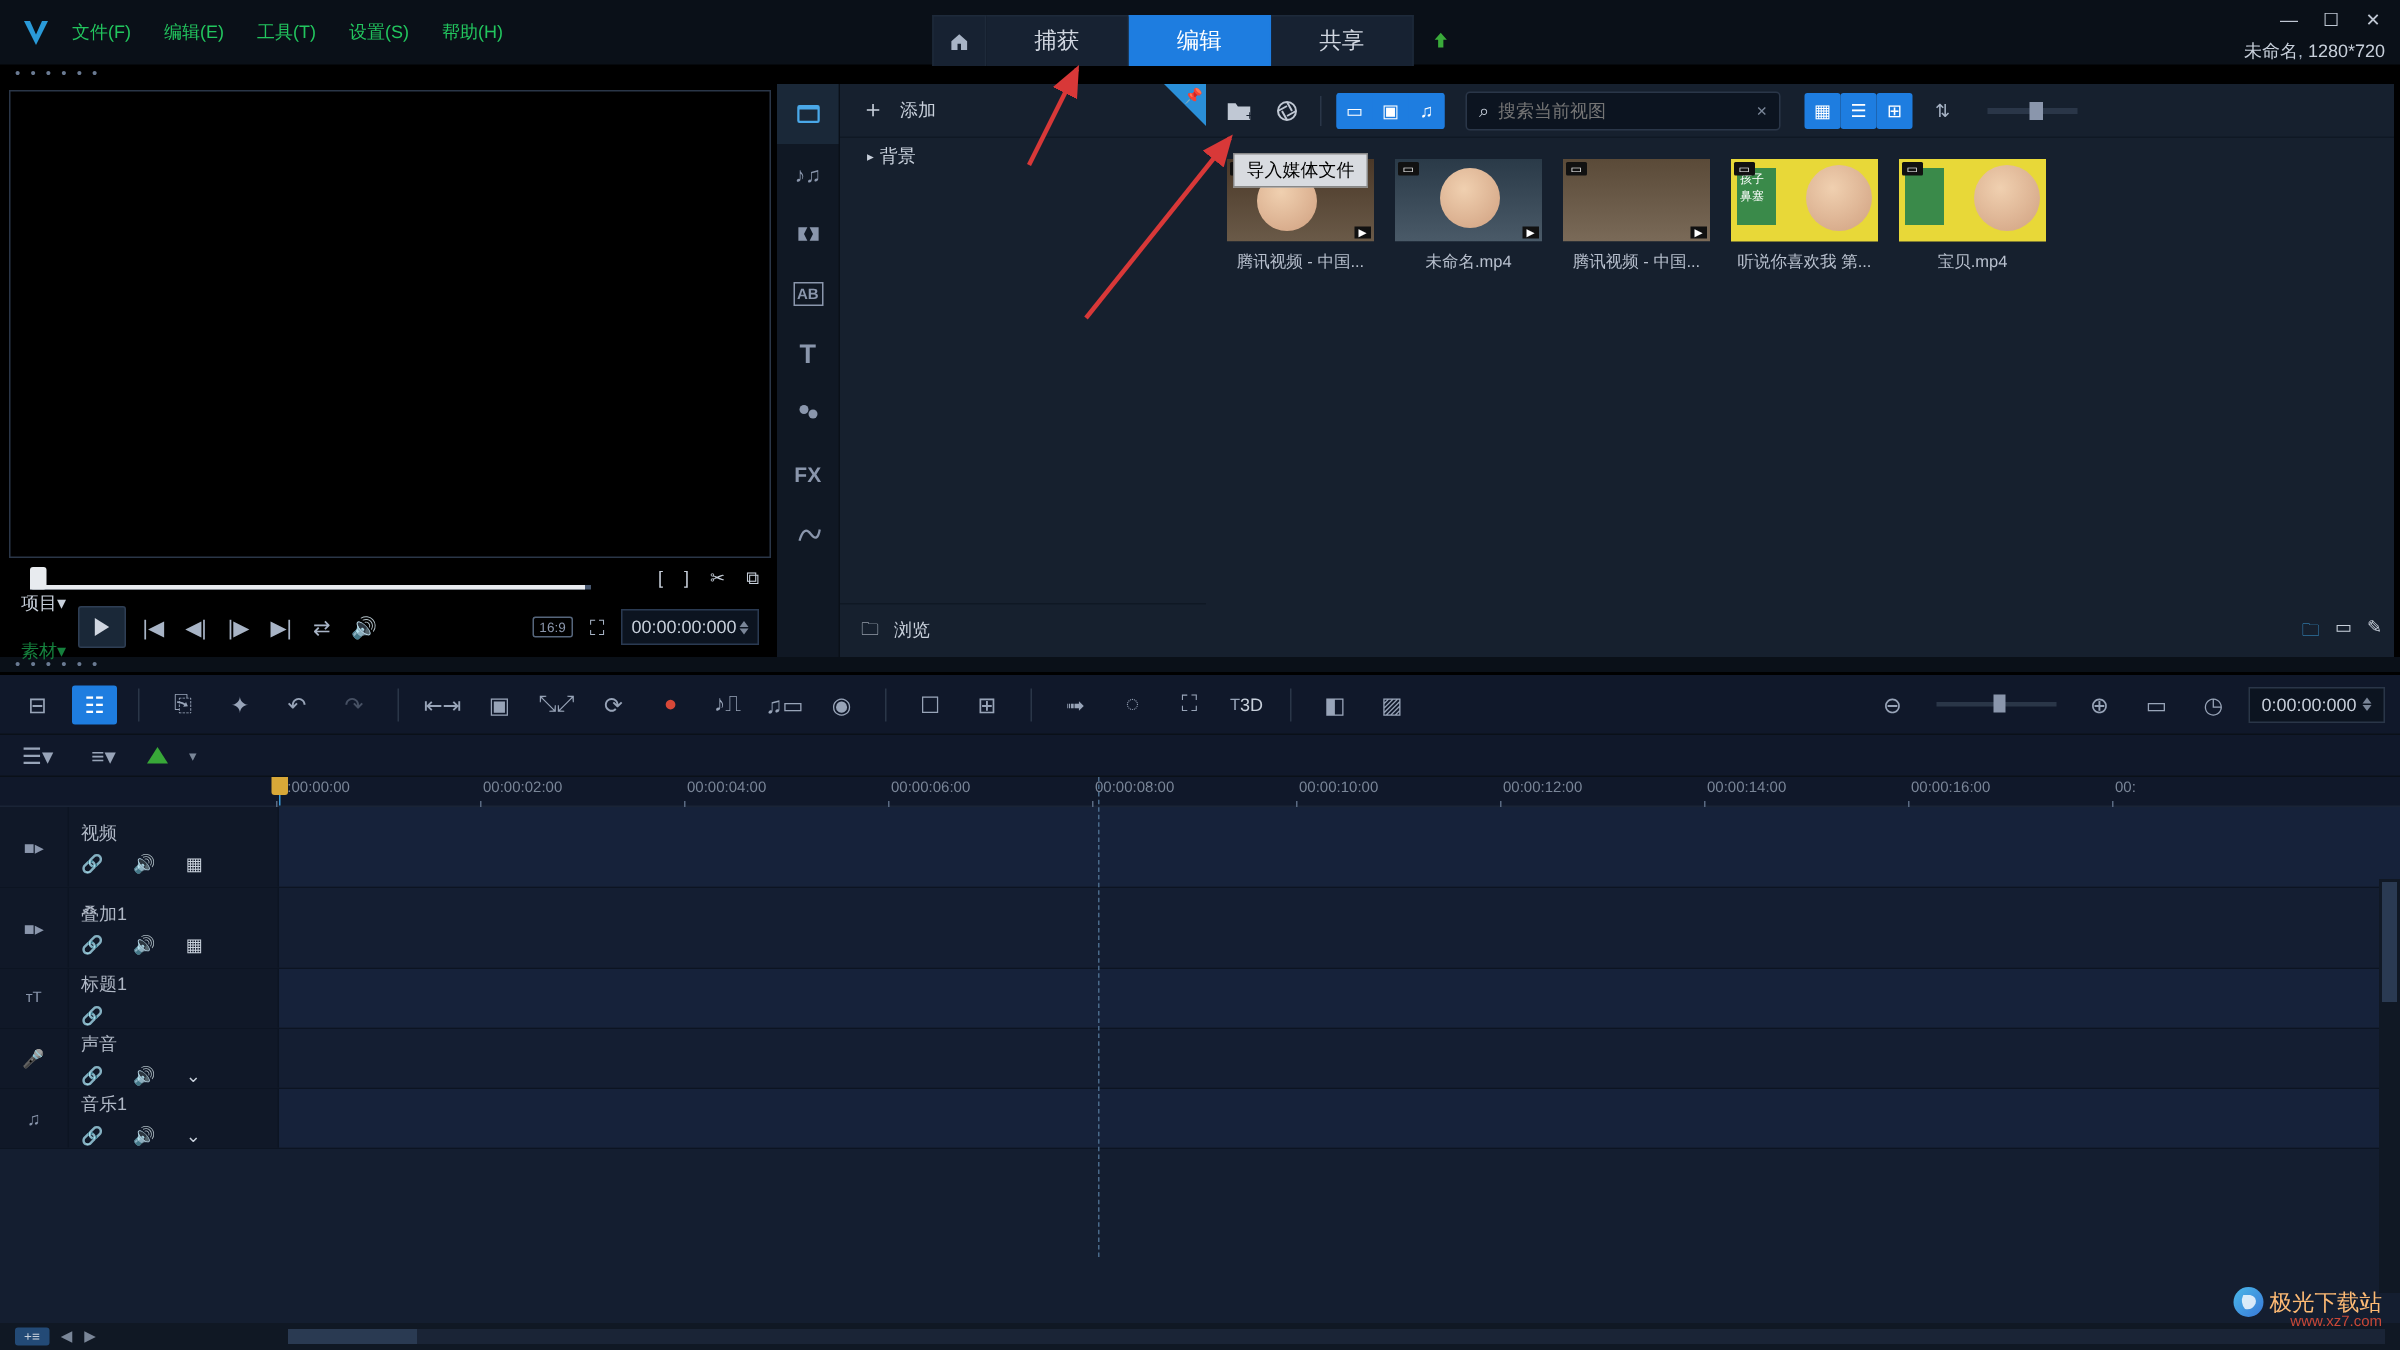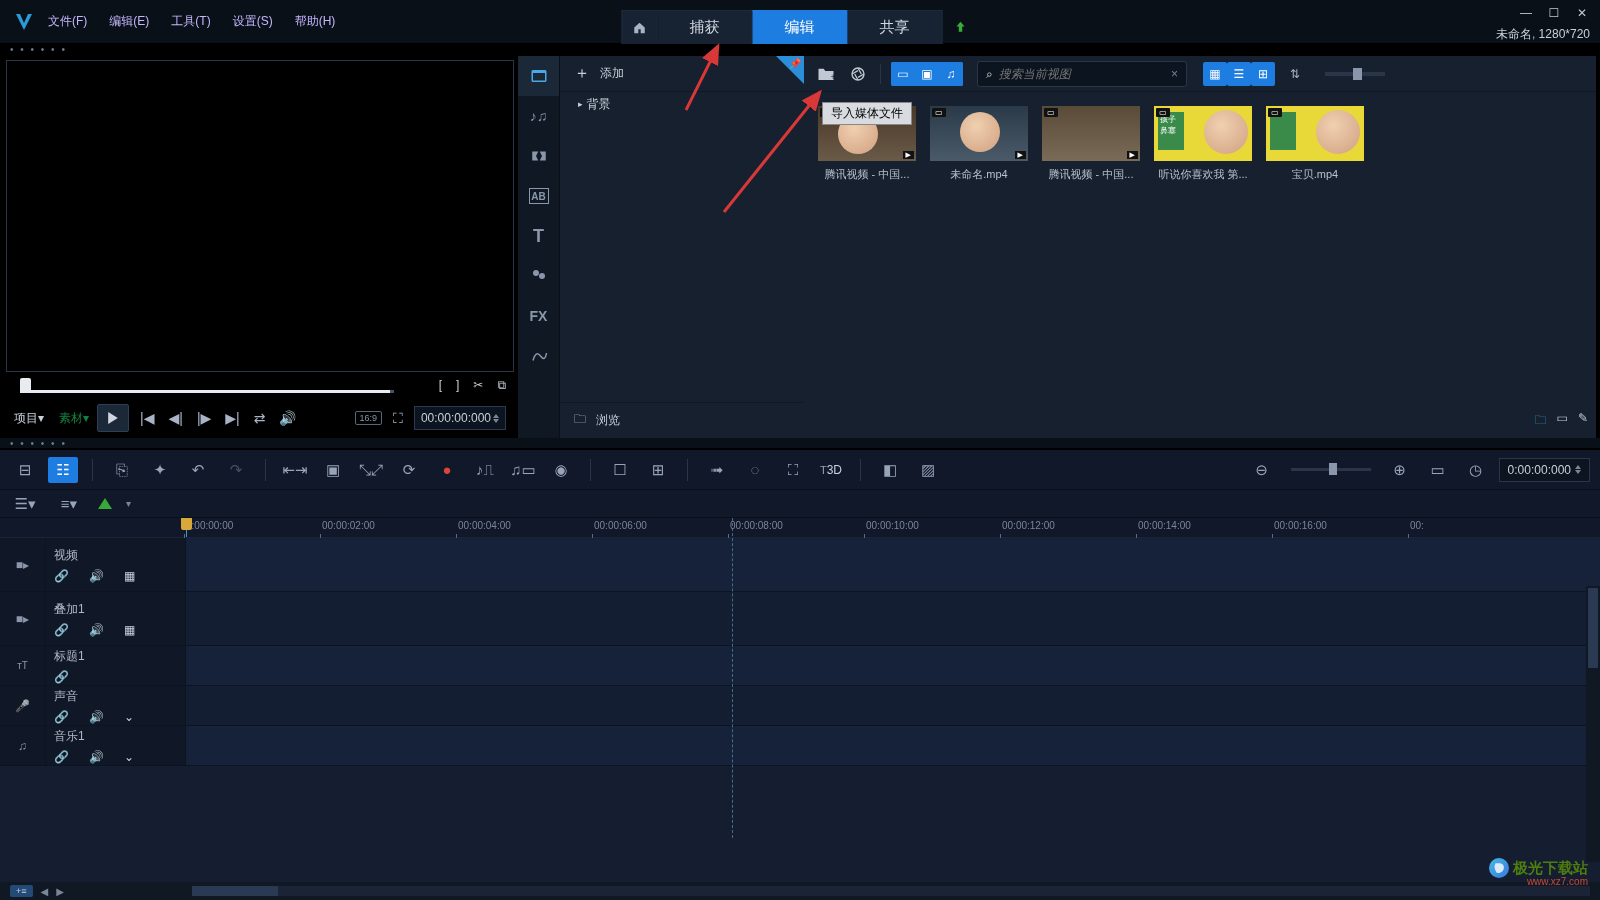--- a/index.html
+++ b/index.html
@@ -1,41 +1,41 @@
 <!DOCTYPE html>
 <html><head>
 <meta charset="utf-8">
 <style>
 *{margin:0;padding:0;box-sizing:border-box;font-family:"Microsoft YaHei",Arial,sans-serif;font-size:12px;color:#c8d0db;user-select:none}
 body{width:1600px;height:900px;background:#000;overflow:hidden;position:relative}
 .titlebar{height:44px;background:#0a1018;display:flex;align-items:center;border-bottom:1px solid #000;position:relative}
 .logo{width:24px;height:24px;margin:0 12px;display:flex;align-items:center;justify-content:center}
 .menu{display:flex;gap:22px;align-items:center}
-.menu span{color:#c4b5fd;cursor:pointer}
+.menu span{color:#22c55e;cursor:pointer}
 .center-tabs{position:absolute;left:50%;transform:translateX(-50%);top:10px;display:flex;height:34px}
 .home-btn{width:36px;height:34px;background:#172232;display:flex;align-items:center;justify-content:center;border:1px solid #1e2a3a;border-bottom:none}
 .ctab{width:95px;height:34px;display:flex;align-items:center;justify-content:center;background:#172232;color:#d0d6e0;font-size:15px;font-weight:500;border:1px solid #1e2a3a;border-left:none;border-bottom:none;cursor:pointer}
 .ctab.active{background:#1e7de0;color:#fff;border-color:#1e7de0}
 .upload-btn{width:36px;height:34px;display:flex;align-items:center;justify-content:center}
 .win-ctrl{position:absolute;right:8px;top:6px;display:flex;gap:8px}
 .win-ctrl div{width:20px;height:14px;display:flex;align-items:center;justify-content:center;color:#c0c8d4;cursor:pointer}
 .proj-info{position:absolute;right:10px;top:26px;color:#a8b4c6}
 
 .dots{color:#6a7a92;letter-spacing:2px;padding-left:10px;font-size:10px;height:10px;display:flex;align-items:center}
 
 .upper{display:flex;height:384px;background:#000}
 .preview-pane{width:508px;display:flex;flex-direction:column;margin:2px 2px 0 6px}
 .preview{flex:1;background:#000;border:1px solid #2a3648;margin-top:4px}
 .play-bar{height:26px;display:flex;align-items:center;padding:0 8px;position:relative}
 .ph{width:11px;height:15px;background:#e8ebef;border-radius:2px;position:absolute;left:14px;top:6px}
 .play-track{position:absolute;left:14px;right:120px;top:18px;height:3px;background:#46566e}
 .play-fill{position:absolute;left:14px;width:370px;top:18px;height:3px;background:#e8ebef}
 .brackets{position:absolute;right:8px;display:flex;gap:14px;color:#7a8698;font-size:14px}
 .ctrl-row{height:40px;display:flex;align-items:center;padding:0 8px;gap:8px}
-.pj-label{display:flex;flex-direction:row;font-size:11px;color:#4a8ad8;gap:15px}
+.pj-label{display:flex;flex-direction:column;font-size:11px;color:#4a8ad8;gap:15px}
 .pj-label span:last-child{color:#15803d}
 .play-btn{width:32px;height:28px;background:#1a2838;border:1px solid #2e3e54;display:flex;align-items:center;justify-content:center;border-radius:2px}
 .pctrl{color:#a8b4c6;cursor:pointer;padding:0 3px;font-size:14px}
 .ratio{border:1px solid #56667c;border-radius:2px;padding:1px 4px;font-size:9px;color:#8a96ac}
 .tc-box{background:#0c1420;border:1px solid #2a3a52;padding:4px 6px;font-family:monospace;font-size:12px;margin-left:auto;display:flex;gap:2px;align-items:center}
 .tc-box .spinner{display:flex;flex-direction:column;gap:1px}
 .tc-box .spinner div{width:0;height:0;border-left:3px solid transparent;border-right:3px solid transparent}
 .tc-box .spinner .up{border-bottom:4px solid #7a8698}
 .tc-box .spinner .dn{border-top:4px solid #7a8698}
 
@@ -53,21 +53,21 @@
 .tree-item.sel{background:#0e3256;color:#fff}
 .expand{margin-right:4px;font-size:9px}
 .browse{height:36px;display:flex;align-items:center;gap:10px;padding-left:14px;color:#a8b4c6;border-top:1px solid #0f1824;margin-top:auto}
 .media-area{flex:1;background:#16202e;display:flex;flex-direction:column;position:relative}
 .media-tb{height:36px;display:flex;align-items:center;gap:8px;padding:0 10px;border-bottom:1px solid #0f1824}
 .mt-ic{width:24px;height:24px;display:flex;align-items:center;justify-content:center;color:#a8b4c6;cursor:pointer;border-radius:2px}
 .mt-sep{width:1px;height:20px;background:#2a3648;margin:0 2px}
 .filter-box{background:#1e7de0;display:flex;border-radius:2px}
 .filter-box .mt-ic{background:#1e7de0;color:#fff}
 .search{flex:1;max-width:210px;height:26px;background:#0c1420;border:1px solid #2a3648;border-radius:3px;display:flex;align-items:center;padding:0 8px;gap:6px;margin-left:6px}
-.search input{background:transparent;border:none;outline:none;color:#7a8698;font-style:italic;flex:1;font-size:12px}
+.search input{background:transparent;border:none;outline:none;color:#7a8698;flex:1;font-size:12px}
 .view-box{display:flex;border-radius:2px;margin-left:8px}
 .view-box .mt-ic{background:#1e7de0;color:#fff}
 .slider-mini{width:60px;height:4px;background:#2a3648;position:relative;margin-left:10px;margin-right:4px}
 .slider-mini .knob{width:9px;height:12px;background:#8a96ac;position:absolute;top:-4px;left:28px}
 .thumbs{display:flex;gap:14px;padding:14px;flex-wrap:wrap}
 .thumb{width:98px;display:flex;flex-direction:column;gap:6px;cursor:pointer}
 .thumb-img{width:98px;height:55px;background:#333;position:relative;display:flex;align-items:center;justify-content:center;overflow:hidden}
 .thumb-label{font-size:11px;color:#b8c0ce;text-align:center;white-space:nowrap;overflow:hidden;text-overflow:ellipsis}
 .badge{position:absolute;left:2px;top:2px;background:#111;color:#fff;padding:0 3px;font-size:8px;border-radius:1px}
 .badge2{position:absolute;right:2px;bottom:2px;background:#111;color:#fff;padding:0 3px;font-size:7px}
@@ -106,21 +106,21 @@
 .sb-thumb{position:absolute;left:0;width:86px;height:10px;background:#2a3a52}
 .sb-arrow{color:#7a8698;cursor:pointer;font-size:10px}
 .addtrk{background:#234a76;padding:1px 6px;font-size:9px;border-radius:2px}
 .v-scroll{position:absolute;right:0;top:68px;width:14px;bottom:20px;background:#101824}
 .v-thumb{width:10px;height:80px;background:#2a3a52;margin:2px auto}
 
 .arrow{position:absolute;z-index:20;pointer-events:none}
 .arrow svg{overflow:visible}
 
 .watermark{position:absolute;right:12px;bottom:22px;z-index:30;display:flex;align-items:center;gap:4px}
-.watermark .wt{color:#4d7c0f;font-size:15px;font-weight:bold}
+.watermark .wt{color:#fdba74;font-size:15px;font-weight:normal}
 .watermark .wu{position:absolute;right:0;top:18px;color:#c84838;font-size:10px}
 .wlogo{width:20px;height:20px;border-radius:50%;background:linear-gradient(135deg,#4ab8e8,#3878d8);display:flex;align-items:center;justify-content:center}
 
 .face{width:40px;height:40px;border-radius:50%;background:radial-gradient(circle at 40% 35%,#f0d0b0,#d0a080)}
 .scene{width:100%;height:100%;background:linear-gradient(#3a4a6a,#5a6a4a)}
 </style>
 </head>
 <body>
 
 <div class="titlebar">

